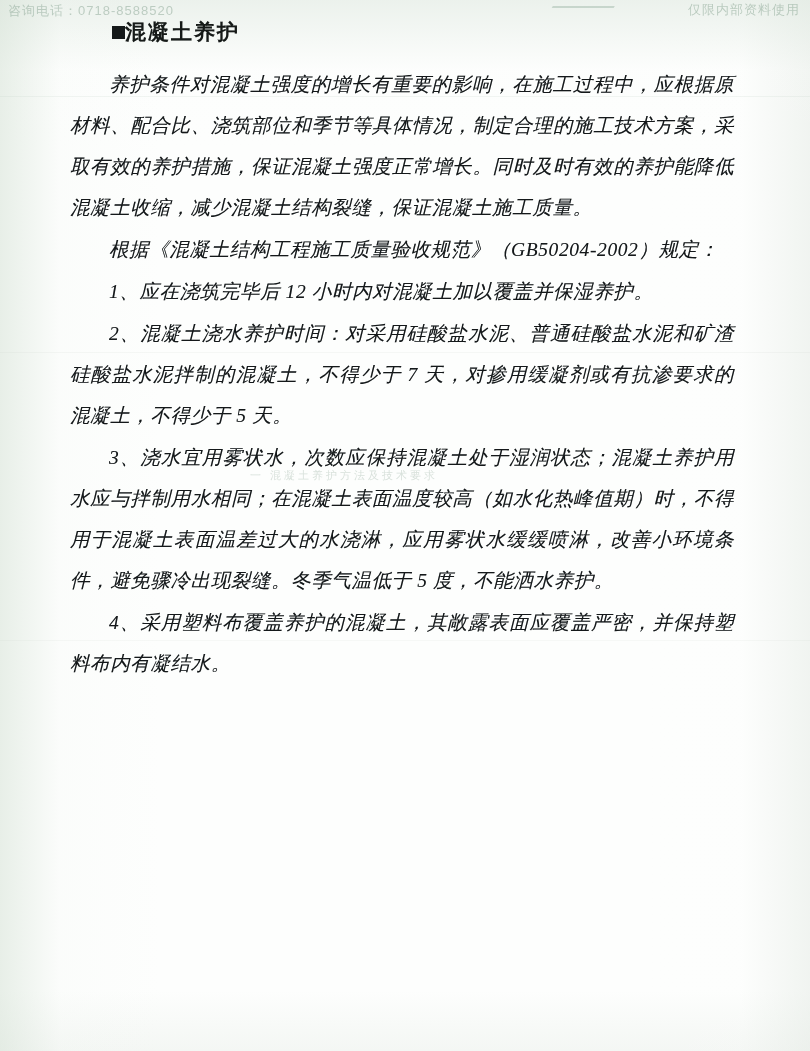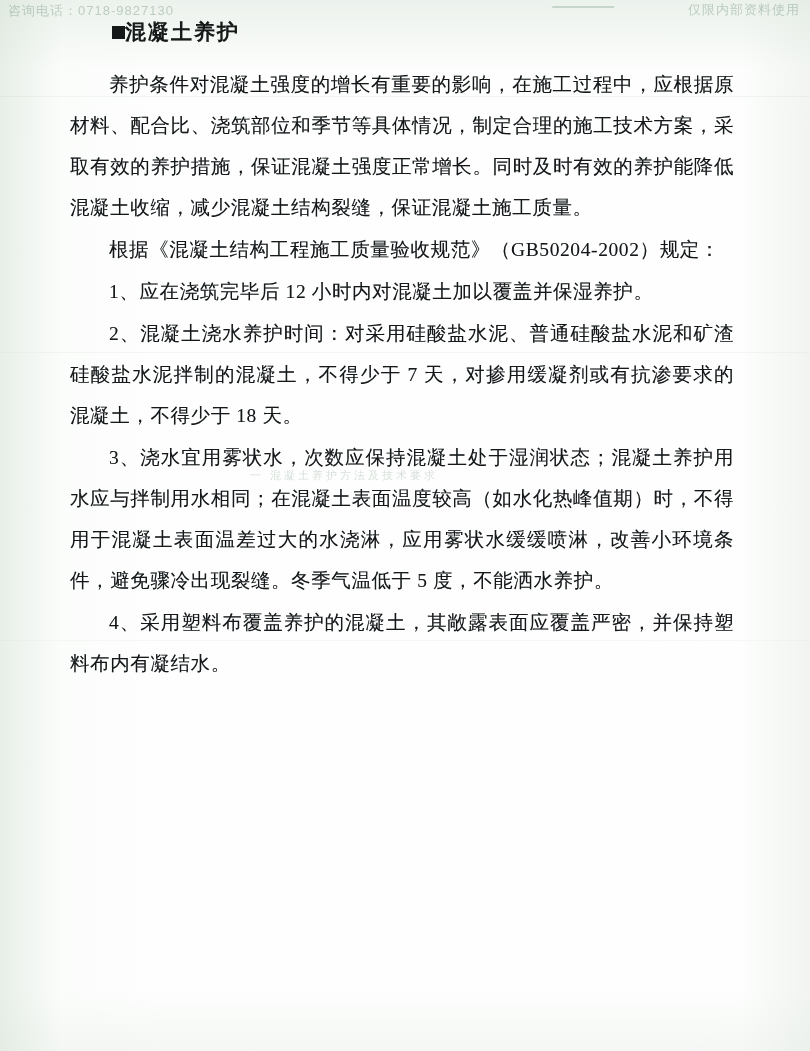--- a/index.html
+++ b/index.html
@@ -95,49 +95,50 @@
 
   p.para {
     margin: 0 8px 1px 0;
     font-size: 19.5px;
     line-height: 41px;
     text-align: justify;
     text-justify: inter-ideograph;
     text-indent: 2em;
     letter-spacing: 0.6px;
     color: #14181a;
+    font-style: italic;
   }
 
   
   .content p, .heading {
     text-shadow: 0 0 0.4px rgba(20,25,30,0.35);
   }
 </style>
 </head>
 <body>
 
 <div class="page">
 
   <div class="streak s1"></div>
   <div class="streak s2"></div>
   <div class="streak s3"></div>
 
-  <div class="ghost ghost-left">咨询电话：0718-9827130</div>
+  <div class="ghost ghost-left">咨询电话：0718-8588520</div>
   <div class="ghost ghost-right">仅限内部资料使用</div>
   <div class="ghost-arrow"></div>
   <div class="ghost ghost-mid">一 混凝土养护方法及技术要求</div>
 
   <div class="content">
 
     <h1 class="heading">
       <span class="bullet-square"></span>
       <span>混凝土养护</span>
     </h1>
 
     <p class="para">养护条件对混凝土强度的增长有重要的影响，在施工过程中，应根据原材料、配合比、浇筑部位和季节等具体情况，制定合理的施工技术方案，采取有效的养护措施，保证混凝土强度正常增长。同时及时有效的养护能降低混凝土收缩，减少混凝土结构裂缝，保证混凝土施工质量。</p>
     <p class="para">根据《混凝土结构工程施工质量验收规范》（GB50204-2002）规定：</p>
     <p class="para">1、应在浇筑完毕后 12 小时内对混凝土加以覆盖并保湿养护。</p>
-    <p class="para">2、混凝土浇水养护时间：对采用硅酸盐水泥、普通硅酸盐水泥和矿渣硅酸盐水泥拌制的混凝土，不得少于 7 天，对掺用缓凝剂或有抗渗要求的混凝土，不得少于 18 天。</p>
+    <p class="para">2、混凝土浇水养护时间：对采用硅酸盐水泥、普通硅酸盐水泥和矿渣硅酸盐水泥拌制的混凝土，不得少于 7 天，对掺用缓凝剂或有抗渗要求的混凝土，不得少于 5 天。</p>
     <p class="para">3、浇水宜用雾状水，次数应保持混凝土处于湿润状态；混凝土养护用水应与拌制用水相同；在混凝土表面温度较高（如水化热峰值期）时，不得用于混凝土表面温差过大的水浇淋，应用雾状水缓缓喷淋，改善小环境条件，避免骤冷出现裂缝。冬季气温低于 5 度，不能洒水养护。</p>
     <p class="para">4、采用塑料布覆盖养护的混凝土，其敞露表面应覆盖严密，并保持塑料布内有凝结水。</p>
 
   </div>
 </div>
 
 </body></html>

